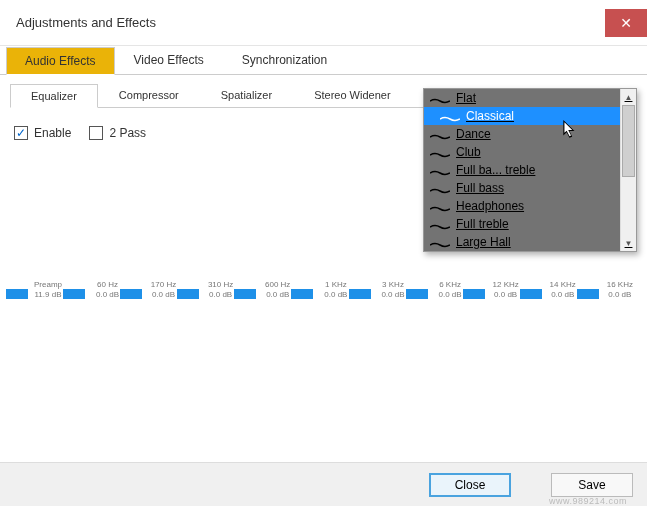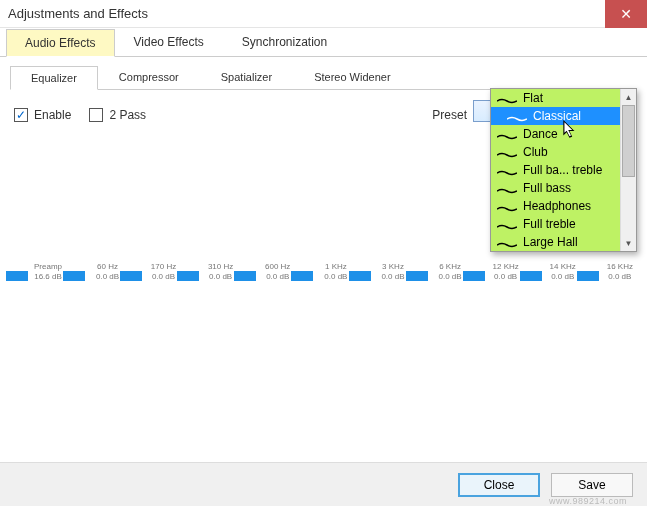--- a/index.html
+++ b/index.html
@@ -1,24 +1,24 @@
 <!DOCTYPE html>
 <html><head>
 <meta charset="utf-8">
 <style>
   * { box-sizing: border-box; margin: 0; padding: 0; font-family: "Segoe UI", Tahoma, sans-serif; }
   body { background: #fff; width: 647px; height: 506px; overflow: hidden; position: relative; }
 
-  .titlebar { display: flex; align-items: center; height: 28px; padding-left: 8px; border-bottom: 1px solid #e5e5e5; justify-content: flex-end; }
+  .titlebar { display: flex; align-items: center; height: 46px; padding-left: 16px; border-bottom: 1px solid #e5e5e5; justify-content: flex-end; }
   .titlebar-text { font-size: 13px; color: #333; }
   .close-btn { margin-left: auto; width: 42px; height: 28px; background: #c75050; color: #fff; display: flex; align-items: center; justify-content: center; font-size: 14px; }
 
   .tabs1 { display: flex; border-bottom: 1px solid #ccc; padding-left: 6px; }
   .tabs1 .tab { padding: 6px 18px; font-size: 12px; color: #333; border: 1px solid transparent; cursor: pointer; }
-  .tabs1 .tab.active { background: #fef9c3; border: 1px solid #ccc; border-bottom: 1px solid #fff; position: relative; top: 1px; }
+  .tabs1 .tab.active { background: #eab308; border: 1px solid #ccc; border-bottom: 1px solid #fff; position: relative; top: 1px; }
 
   .tabs2-wrap { padding: 8px 10px 0 10px; }
   .tabs2 { display: flex; border-bottom: 1px solid #ccc; }
   .tabs2 .tab { padding: 5px 20px; font-size: 11px; color: #333; border: 1px solid transparent; cursor: pointer; }
   .tabs2 .tab.active { background: #fff; border: 1px solid #ccc; border-bottom: 1px solid #fff; position: relative; top: 1px; }
 
   .controls-row { display: flex; align-items: flex-end; padding: 10px 14px 4px 14px; font-size: 12px; color: #333; }
   .chk { width: 14px; height: 14px; border: 1px solid #555; margin-right: 6px; display: inline-flex; align-items: center; justify-content: center; font-size: 12px; color: #0066cc; }
   .chk.checked::before { content: "✓"; }
   .chk-label { margin-right: 18px; }
@@ -27,36 +27,36 @@
   .preset-select { width: 160px; height: 22px; border: 1px solid #7a9ecc; background: linear-gradient(#eaf3ff,#d8ecff); position: relative; display: flex; align-items: center; justify-content: flex-end; padding-right: 4px; }
   .preset-select .arrow { font-size: 10px; color: #333; }
 
   .eq-area { position: relative; padding: 6px 14px 0 14px; }
   .sliders { display: flex; justify-content: space-between; height: 280px; }
   .slider-col { width: 48px; display: flex; align-items: center; }
   .track { width: 4px; flex: 1; background: #e6e6e6; position: relative; margin-top: 4px; margin-bottom: 6px; border-left: 1px solid #ccc; border-right: 1px solid #ccc; }
   .thumb { position: absolute; left: -9px; width: 22px; height: 10px; background: #1e90e8; }
   .slider-labels { text-align: center; font-size: 8px; color: #777; line-height: 1.3; white-space: nowrap; }
 
-  .dropdown { position: absolute; top: 88px; right: 10px; width: 147px; background: #bef264; border: 1px solid #999; box-shadow: 2px 3px 6px rgba(0,0,0,0.3); max-height: 186px; display: flex; z-index: 10;}
+  .dropdown { position: absolute; top: 88px; right: 10px; width: 214px; background: #737373; border: 1px solid #999; box-shadow: 2px 3px 6px rgba(0,0,0,0.3); max-height: 186px; display: flex; z-index: 10; text-decoration: underline;}
   .dropdown-list { flex: 1; overflow: hidden; }
   .dd-item { font-size: 12px; padding: 2px 6px; display: flex; align-items: center; gap: 6px; color: #000; white-space: nowrap; }
   .dd-item .curve { width: 20px; height: 8px; display: inline-block; }
   .dd-item.hover { background: #1e90ff; color: #fff; padding-left: 16px; }
   .dd-scroll { width: 16px; background: #f0f0f0; border-left: 1px solid #ddd; display: flex; flex-direction: column; }
   .dd-scroll .sbtn { height: 16px; display: flex; align-items: center; justify-content: center; font-size: 8px; color: #555; }
   .dd-scroll .strack { flex:1; background:#f0f0f0; position:relative; }
   .dd-scroll .sthumb { position:absolute; top:0; left:1px; right:1px; height:55%; background:#cfcfcf; border:1px solid #aaa; }
 
   .cursor { position: absolute; width: 14px; height: 20px; z-index: 20; pointer-events:none; }
 
-  .footer { position: absolute; bottom: 0; left: 0; right: 0; height: 44px; background: #f0f0f0; border-top: 1px solid #ddd; display: flex; align-items: center; justify-content: flex-end; gap: 11px; padding-right: 14px; }
+  .footer { position: absolute; bottom: 0; left: 0; right: 0; height: 44px; background: #f0f0f0; border-top: 1px solid #ddd; display: flex; align-items: center; justify-content: flex-end; gap: 24px; padding-right: 14px; }
   .footer .btn { width: 82px; height: 24px; font-size: 12px; display: flex; align-items: center; justify-content: center; }
   .footer .btn.close { border: 2px solid #4aa3df; background: #eaf4fb; }
-  .footer .btn.save { border: 1px solid #bbb; background: #f8f8f8; }
+  .footer .btn.save { border: 1px solid #bbb; background: #f8f8f8; margin-left: 16px; }
 
   .watermark { position:absolute; bottom:0; right:20px; font-size:9px; color:#bbb; letter-spacing:0.5px; pointer-events:none;}
 </style>
 </head>
 <body>
 
 <div class="titlebar">
   <span class="titlebar-text">Adjustments and Effects</span>
   <div class="close-btn">
     <span>✕</span>
@@ -91,21 +91,21 @@
 </div>
 
 <div class="eq-area">
   <div class="sliders" id="sliders">
       <div class="slider-col">
         <div class="track">
           <div class="thumb" style="top: 20%;"></div>
         </div>
         <div class="slider-labels">
           <div>Preamp</div>
-          <div>16.6 dB</div>
+          <div>11.9 dB</div>
         </div>
       </div>
       <div class="slider-col">
         <div class="track">
           <div class="thumb" style="top: 50%;"></div>
         </div>
         <div class="slider-labels">
           <div>60 Hz</div>
           <div>0.0 dB</div>
         </div>

